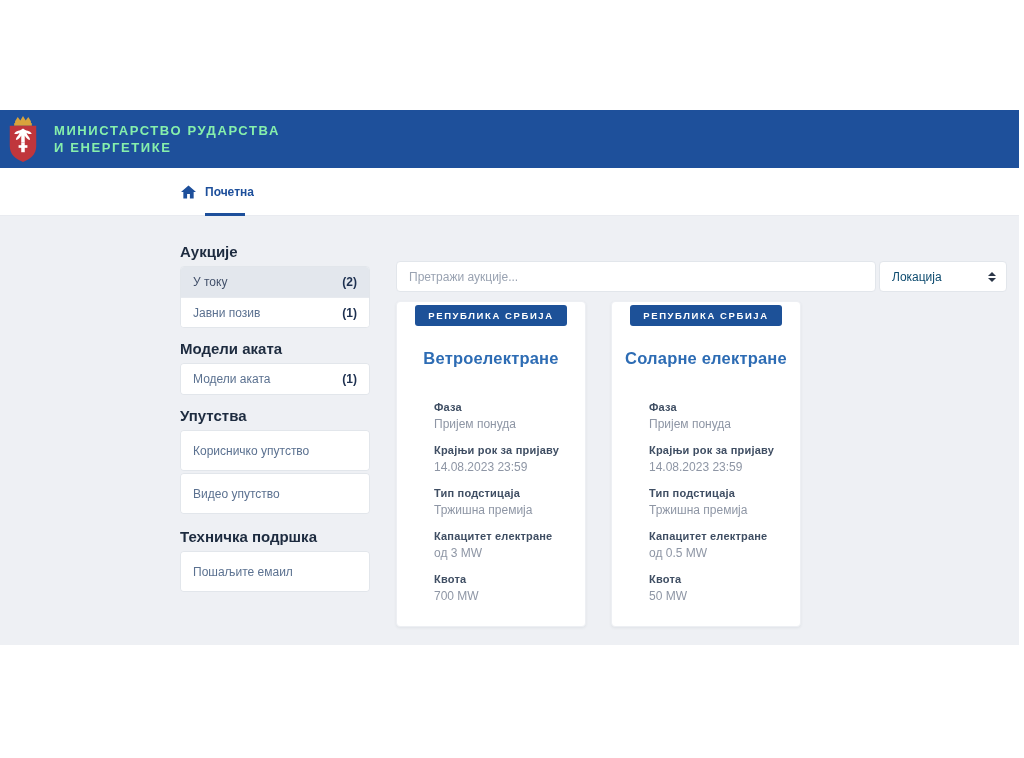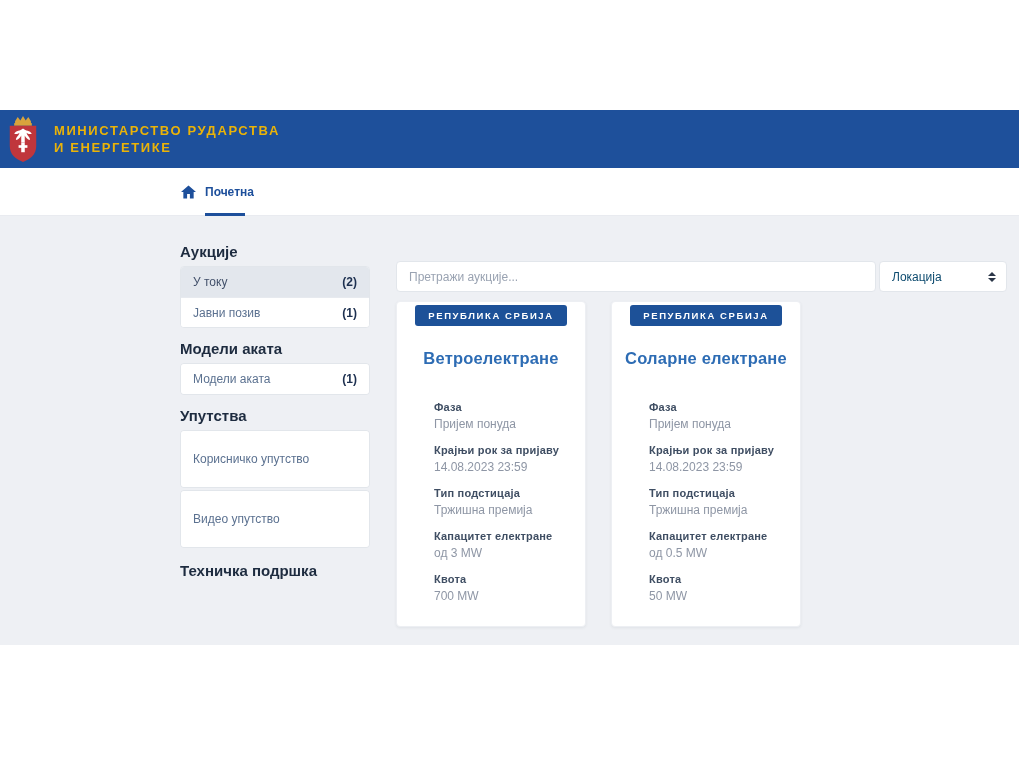--- a/index.html
+++ b/index.html
@@ -11,21 +11,21 @@
   }
   .canvas { width:1019px; }
 
   
   .topbar {
     margin-top:110px; height:58px; width:1019px;
     background:var(--header-blue, #1e509b);
     display:flex; align-items:center; padding-left:8px;
   }
   .arms { width:30px; height:48px; margin-right:16px; flex-shrink:0; }
-  .ministry { color:#eab308; font-weight:bold; font-size:13px;
+  .ministry { color:#86efac; font-weight:bold; font-size:13px;
     letter-spacing:1.6px; line-height:17px; }
 
   
   .nav {
     height:48px; width:1019px; background:#ffffff;
     border-bottom:1px solid #e9ebf0;
     display:flex; align-items:stretch; padding-left:181px;
   }
   .nav-item {
     position:relative; display:flex; align-items:center; gap:9px;
@@ -59,21 +59,21 @@
     justify-content:space-between; font-size:12px; cursor:pointer;
     border-top:1px solid #e7eaef; background:#ffffff;
   }
   .side-row:first-child { border-top:none; }
   .side-row .lbl { color:#5b7190; }
   .side-row .cnt { color:#1d3050; font-weight:bold; }
   .side-row.active { background:#e3e7ed;gap:32px; }
   .side-row.active .lbl { color:#42506a; }
   .side-box.single .side-row { height:30px; }
   .side-box.tall { margin-bottom:2px; }
-  .side-box.tall .side-row { height:56px; }
+  .side-box.tall .side-row { height:39px; }
   .gap12 { height:12px; }
 
   
   .main { width:618px; }
   .filters { display:flex; gap:3px; margin-top:18px; }
   .search-input {
     flex:1; height:31px; background:#ffffff; border:1px solid #e2e6eb;
     border-radius:4px; padding:0 12px; font-size:12px; color:#3f4e63;
     font-family:"Liberation Sans", sans-serif; outline:none;
   }
@@ -174,20 +174,25 @@
         </div>
       </div>
       <div class="side-box tall">
         <div class="side-row">
           <span class="lbl">Видео упутство</span>
         </div>
       </div>
       <div class="gap12"></div>
 
       <div class="side-title">Техничка подршка</div>
+      <div class="side-box tall">
+        <div class="side-row">
+          <span class="lbl">Пошаљите емаил</span>
+        </div>
+      </div>
     </aside>
 
     <section class="main">
 
       <div class="filters">
         <input class="search-input" type="text" placeholder="Претражи аукције..." style="">
         <div class="select">
           <span class="sel-val">Локација</span>
           <span class="sort-arrows">
               <i class="up"></i>

